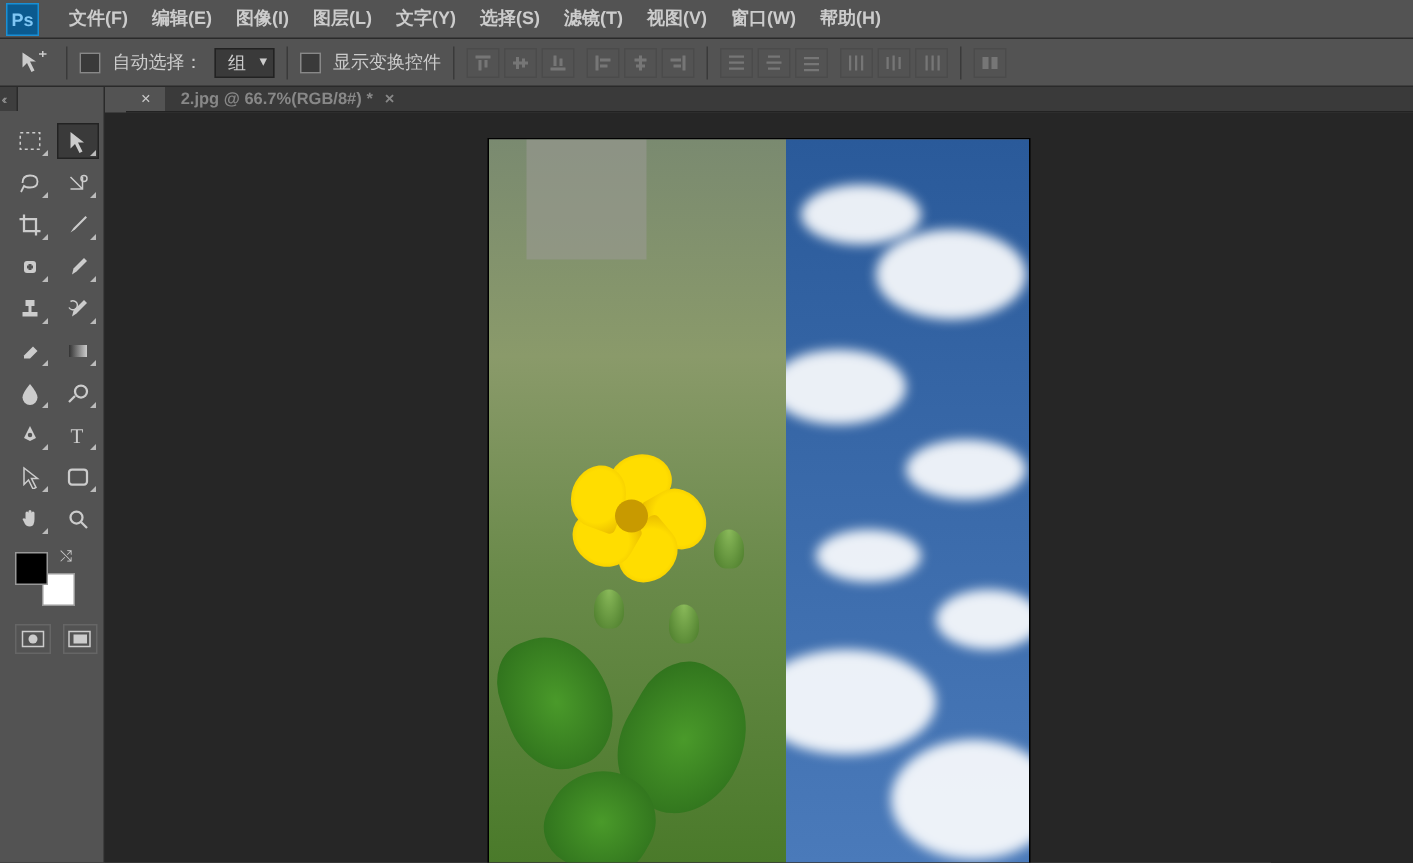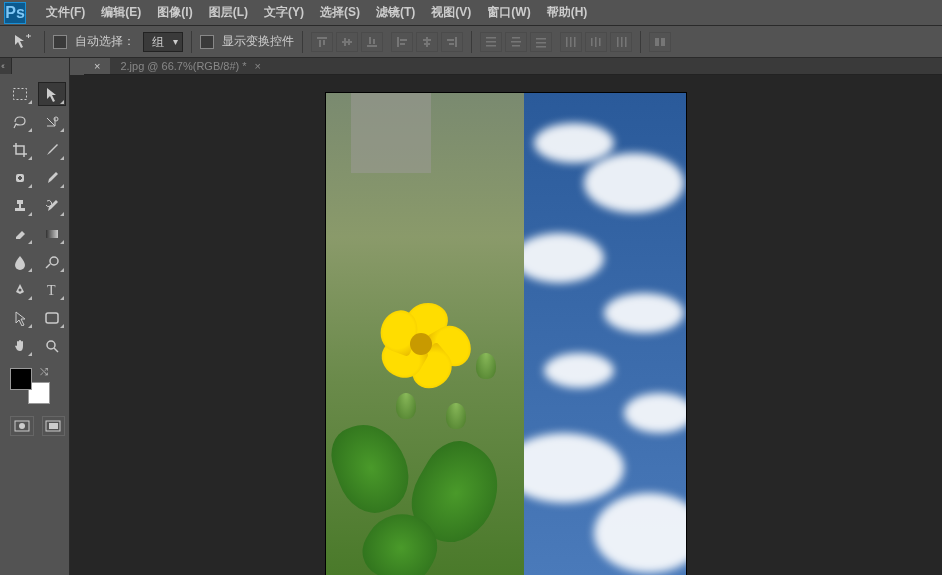--- a/index.html
+++ b/index.html
@@ -1,20 +1,20 @@
 <!DOCTYPE html>
 <html><head>
 <meta charset="utf-8">
 <style>
 * { margin: 0; padding: 0; box-sizing: border-box; user-select: none; }
 body { font-family: "Microsoft YaHei", sans-serif; font-size: 12px; background: #535353; color: #ccc; overflow: hidden; width: 942px; height: 575px; }
 
 
 .menubar { height: 26px; background: #535353; display: flex; align-items: center; padding: 0 4px; border-bottom: 1px solid #2a2a2a; }
-.ps-logo { width: 22px; height: 22px; background: #0b5a8f; border: 1px solid #1a8fd4; display: flex; align-items: center; justify-content: center; color: #7fc7f5; font-weight: bold; font-size: 16px; margin-right: 12px; }
+.ps-logo { width: 22px; height: 22px; background: #0b5a8f; border: 1px solid #1a8fd4; display: flex; align-items: center; justify-content: center; color: #7fc7f5; font-weight: bold; font-size: 12px; margin-right: 12px; }
 .menu-item { padding: 4px 8px; cursor: pointer; font-weight: bold; }
 
 
 .optionsbar { height: 32px; background: #535353; display: flex; align-items: center; padding: 0 8px; gap: 8px; border-bottom: 1px solid #2a2a2a; }
 .tool-icon { width: 28px; height: 22px; display: flex; align-items: center; justify-content: center; }
 .checkbox { width: 14px; height: 14px; border: 1px solid #888; background: #3a3a3a; display: inline-block; vertical-align: middle; }
 .opt-label { font-size: 12px; }
 .select-box { background: #3a3a3a; border: 1px solid #222; padding: 2px 18px 2px 8px; position: relative; height: 20px; line-height: 14px; }
 .select-box::after { content: "▾"; position: absolute; right: 4px; font-size: 10px; }
 .vsep { width: 1px; height: 22px; background: #3a3a3a; }
@@ -38,21 +38,21 @@
 .swatch-fg { position: absolute; width: 22px; height: 22px; background: #000; border: 1px solid #999; top: 0; left: 0; z-index: 2; }
 .swatch-bg { position: absolute; width: 22px; height: 22px; background: #fff; border: 1px solid #999; bottom: 0; right: 0; }
 .swap-ico { position: absolute; top: -2px; right: 2px; font-size: 10px; color: #ccc; }
 .mask-row { display: flex; gap: 8px; margin-top: 12px; margin-left: 4px; }
 .mask-btn { width: 24px; height: 20px; border: 1px solid #666; display: flex; align-items: center; justify-content: center; }
 
 
 .tabs { height: 24px; background: #3a3a3a; display: flex; align-items: stretch; border-bottom: 1px solid #222; margin-left: 14px; }
 .tab { display: flex; align-items: center; padding: 0 10px; gap: 8px; font-size: 11px; cursor: pointer; }
 .tab.active { background: #535353; }
-.tab.inactive { color: #888; }
+.tab.inactive { color: #888; font-weight: bold; }
 .tab-close { font-size: 11px; }
 
 
 .canvas-wrap { flex: 1; display: flex; flex-direction: column; }
 .canvas { flex: 1; background: #262626; display: flex; align-items: flex-start; justify-content: center; padding-top: 18px; }
 .doc { width: 360px; height: 482px; display: flex; box-shadow: 0 0 0 1px #000; background: #888; }
 .img-left { width: 55%; height: 100%; position: relative; overflow: hidden; background: linear-gradient(to bottom, #7a8a70 0%, #8a9a6a 30%, #6a8a4a 60%, #4a7a2a 100%); }
 .img-right { width: 45%; height: 100%; background: linear-gradient(to bottom, #2a5a9a 0%, #3a6aaa 50%, #4a7aba 100%); position: relative; overflow: hidden; }
 
 

